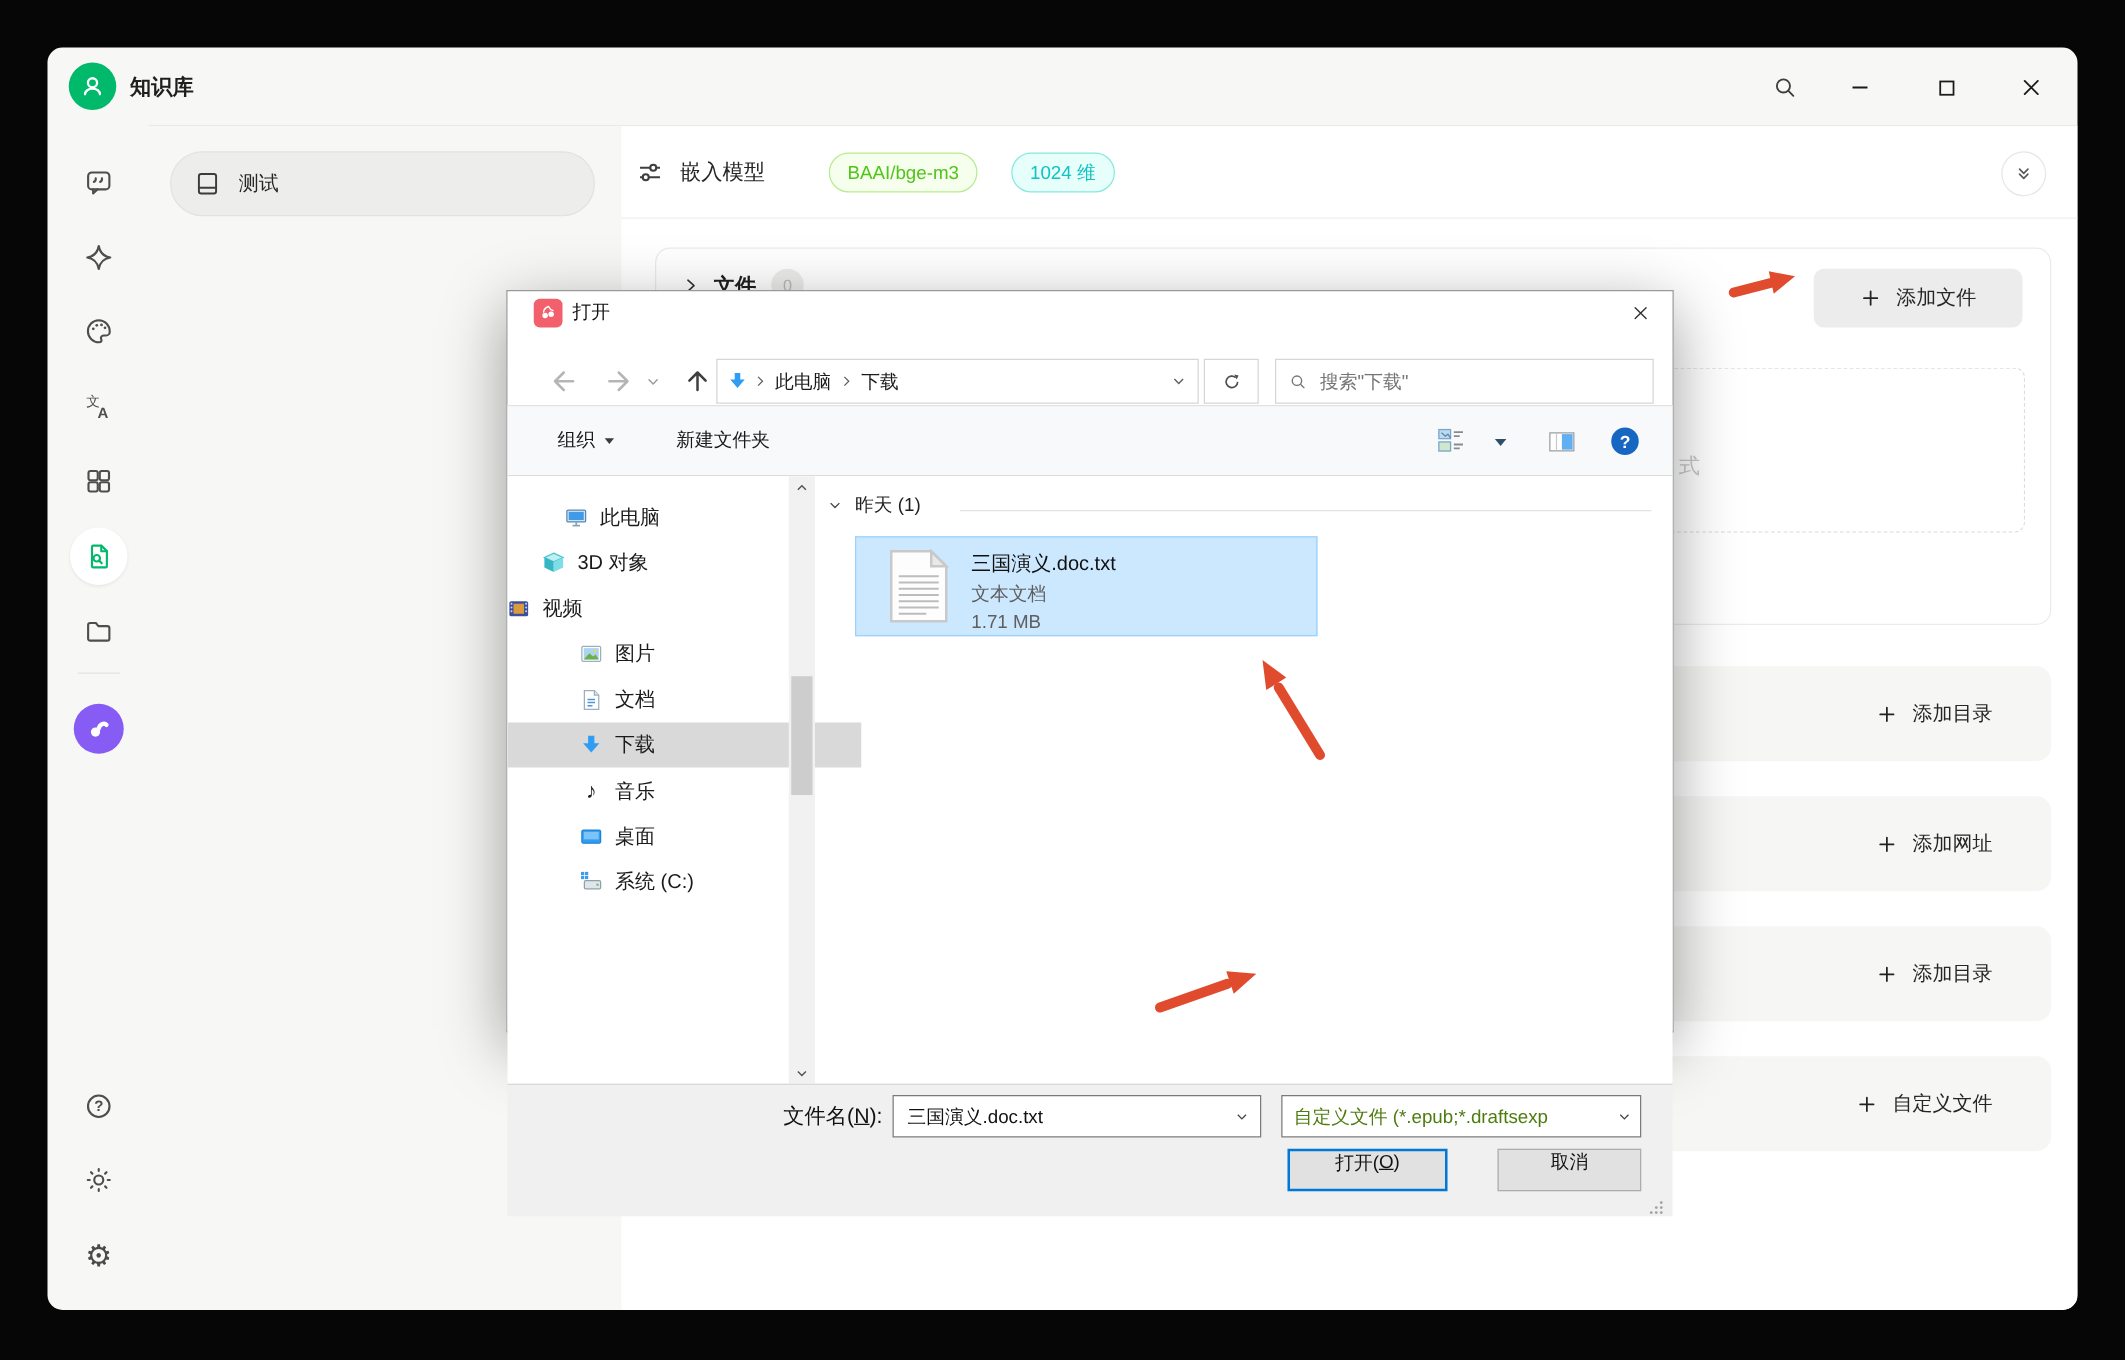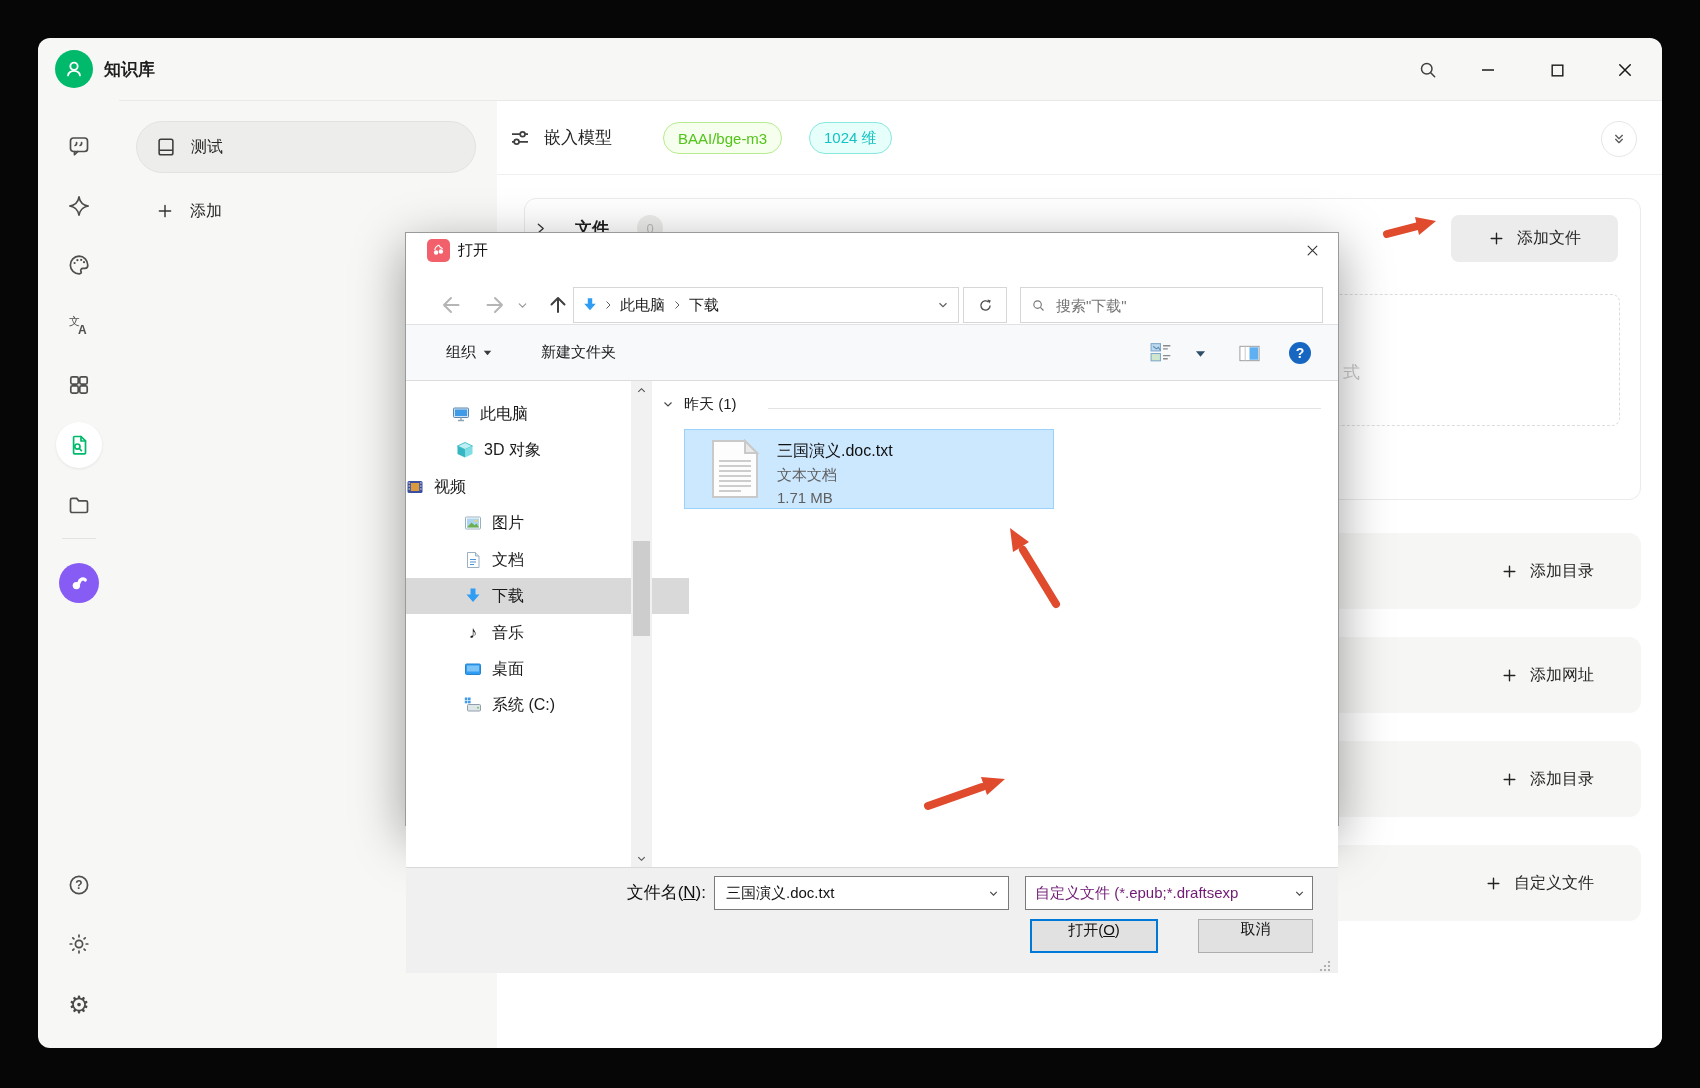--- a/index.html
+++ b/index.html
@@ -177,28 +177,20 @@
   <div class="panel">
     <div class="pill">
       <span>
           <svg width="22" height="22" viewBox="0 0 24 24" fill="none" stroke="#3c3c3c" stroke-width="1.7" stroke-linejoin="round">
             <rect x="4.5" y="3.5" width="15" height="17" rx="2"></rect>
             <path d="M4.5 15.5 h15"></path>
           </svg>
         </span>
       <span>测试</span>
     </div>
-    <div class="addrow">
-      <span>
-          <svg width="18" height="18" viewBox="0 0 24 24" fill="none" stroke="#333" stroke-width="1.9" stroke-linecap="round">
-            <path d="M12 4.5 V19.5 M4.5 12 H19.5"></path>
-          </svg>
-        </span>
-      <span>添加</span>
-    </div>
   </div>
 
   <div class="main">
 
     <div class="abs" style="left:11px;top:25px">
         <svg width="24" height="24" viewBox="0 0 24 24" fill="none" stroke="#3f3f3f" stroke-width="1.7">
           <path d="M4 8.2 H20"></path>
           <circle cx="14.6" cy="8.2" r="2.4" fill="#fff"></circle>
           <path d="M4 15.8 H20"></path>
           <circle cx="8.6" cy="15.8" r="2.4" fill="#fff"></circle>
@@ -211,21 +203,21 @@
       <span>
           <svg width="16" height="16" viewBox="0 0 24 24" fill="none" stroke="#5a5a5a" stroke-width="2" stroke-linecap="round" stroke-linejoin="round">
             <path d="M7 6.5 l5 5 5 -5"></path>
             <path d="M7 12.5 l5 5 5 -5"></path>
           </svg>
         </span>
     </div>
     <div class="abs" style="left:0;top:73px;width:1165px;height:1px;background:#f0f0ee"></div>
 
     <div class="card" style="top:97px;height:302px;background:#fff;border:1px solid #ebebeb">
-      <div class="abs fx" style="left:9px;top:16px;gap:28px">
+      <div class="abs fx" style="left:21px;top:16px;gap:12px">
         <span>
             <svg width="13" height="13" viewBox="0 0 24 24" fill="none" stroke="#333" stroke-width="2.4" stroke-linecap="round" stroke-linejoin="round">
               <path d="M8 4 l9 8 -9 8"></path>
             </svg>
           </span>
         <span class="sec-title">文件</span>
         <span class="badge">0</span>
       </div>
       <div class="abs fx" style="left:926px;top:16px;width:167px;height:47px;background:#ececec;border-radius:8px;justify-content:center;gap:12px">
         <span>
@@ -412,21 +404,21 @@
       <div class="abs tree-row" style="top:15px;padding-left:46px">
         <span>
             <svg width="18" height="18" viewBox="0 0 18 18">
               <rect x="1.5" y="3" width="15" height="9.5" rx="1" fill="#cfe3f5" stroke="#5b87ad"></rect>
               <rect x="3" y="4.5" width="12" height="6.5" fill="#3f9be8"></rect>
               <path d="M6 15.5 h6 M9 12.5 v3" stroke="#8aa5b5" stroke-width="1.4"></path>
             </svg>
           </span>
         <span class="tree-label">此电脑</span>
       </div>
-      <div class="abs tree-row" style="top:51px;padding-left:50px">
+      <div class="abs tree-row" style="top:51px;padding-left:28px">
         <span>
             <svg width="18" height="18" viewBox="0 0 18 18">
               <polygon points="9,1.5 16.5,5 9,8.5 1.5,5" fill="#bfeef3" stroke="#49c3cd"></polygon>
               <polygon points="1.5,5 9,8.5 9,16.5 1.5,13" fill="#35b6c2"></polygon>
               <polygon points="16.5,5 9,8.5 9,16.5 16.5,13" fill="#7fdde5"></polygon>
             </svg>
           </span>
         <span class="tree-label">3D 对象</span>
       </div>
       <div class="abs tree-row" style="top:88px;">
@@ -546,21 +538,21 @@
       </div>
       <div class="abs fx" style="left:308px;top:8px;width:295px;height:34px;background:#fff;border:1px solid #7a7a7a;box-sizing:border-box">
         <input style="border: none; outline: none; background: transparent; font-family: inherit; font-size: 15px; color: rgb(17, 17, 17); margin-left: 9px; width: 245px;" value="三国演义.doc.txt">
         <span style="margin-left:auto;margin-right:8px">
             <svg width="13" height="13" viewBox="0 0 24 24" fill="none" stroke="#444" stroke-width="2">
               <path d="M6 9 l6 6 6 -6"></path>
             </svg>
           </span>
       </div>
       <div class="abs fx" style="left:619px;top:8px;width:288px;height:34px;background:#fff;border:1px solid #7a7a7a;box-sizing:border-box">
-        <span style="margin-left:9px;font-size:15px;color:#701a75;white-space:nowrap;overflow:hidden;width:252px">自定义文件 (*.epub;*.draftsexp</span>
+        <span style="margin-left:9px;font-size:15px;color:#4d7c0f;white-space:nowrap;overflow:hidden;width:252px">自定义文件 (*.epub;*.draftsexp</span>
         <span style="margin-left:auto;margin-right:6px">
             <svg width="13" height="13" viewBox="0 0 24 24" fill="none" stroke="#444" stroke-width="2">
               <path d="M6 9 l6 6 6 -6"></path>
             </svg>
           </span>
       </div>
       <div class="ftbtn" style="left:624px;top:51px;width:128px;background:#e1e1e1;border:2px solid #0078d7">
         <span>打开(</span>
           <span class="u">O</span>
           <span>)</span>

